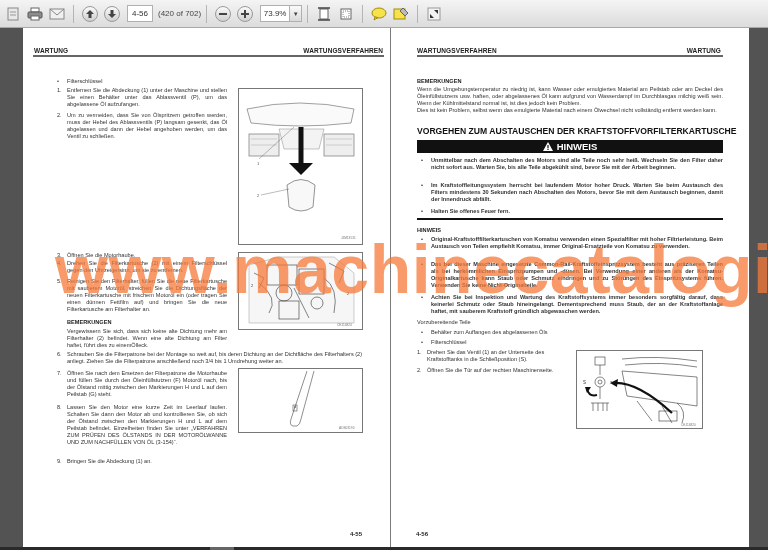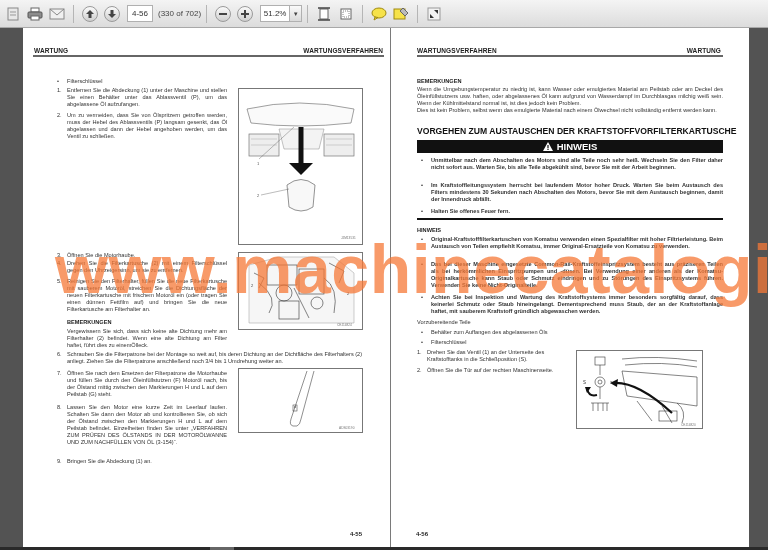--- a/index.html
+++ b/index.html
@@ -62,34 +62,34 @@
     <svg width="8" height="8" viewBox="0 0 8 8">
         <polygon points="4,0 8,4 5.5,4 5.5,8 2.5,8 2.5,4 0,4" fill="#444"></polygon>
       </svg>
   </div>
   <div class="round-btn">
     <svg width="8" height="8" viewBox="0 0 8 8">
         <polygon points="4,8 8,4 5.5,4 5.5,0 2.5,0 2.5,4 0,4" fill="#444"></polygon>
       </svg>
   </div>
   <div class="page-input">4-56</div>
-  <div class="page-count">(330 of 702)</div>
+  <div class="page-count">(420 of 702)</div>
   <div class="tb-sep"></div>
   <div class="round-btn">
     <svg width="8" height="8" viewBox="0 0 8 8">
         <rect x="0" y="3" width="8" height="2" fill="#444"></rect>
       </svg>
   </div>
   <div class="round-btn">
     <svg width="8" height="8" viewBox="0 0 8 8">
         <rect x="0" y="3" width="8" height="2" fill="#444"></rect>
         <rect x="3" y="0" width="2" height="8" fill="#444"></rect>
       </svg>
   </div>
-  <div class="zoom-box">51.2%</div>
+  <div class="zoom-box">73.9%</div>
   <div class="zoom-dd">
       <span>▼</span>
     </div>
   <div class="tb-sep"></div>
   <div class="tb-btn">
     <svg width="14" height="14" viewBox="0 0 14 14">
         <rect x="3" y="2" width="8" height="10" fill="#fff" stroke="#666"></rect>
         <line x1="1" y1="1" x2="13" y2="1" stroke="#444" stroke-width="1.5"></line>
         <line x1="1" y1="13" x2="13" y2="13" stroke="#444" stroke-width="1.5"></line>
       </svg>

